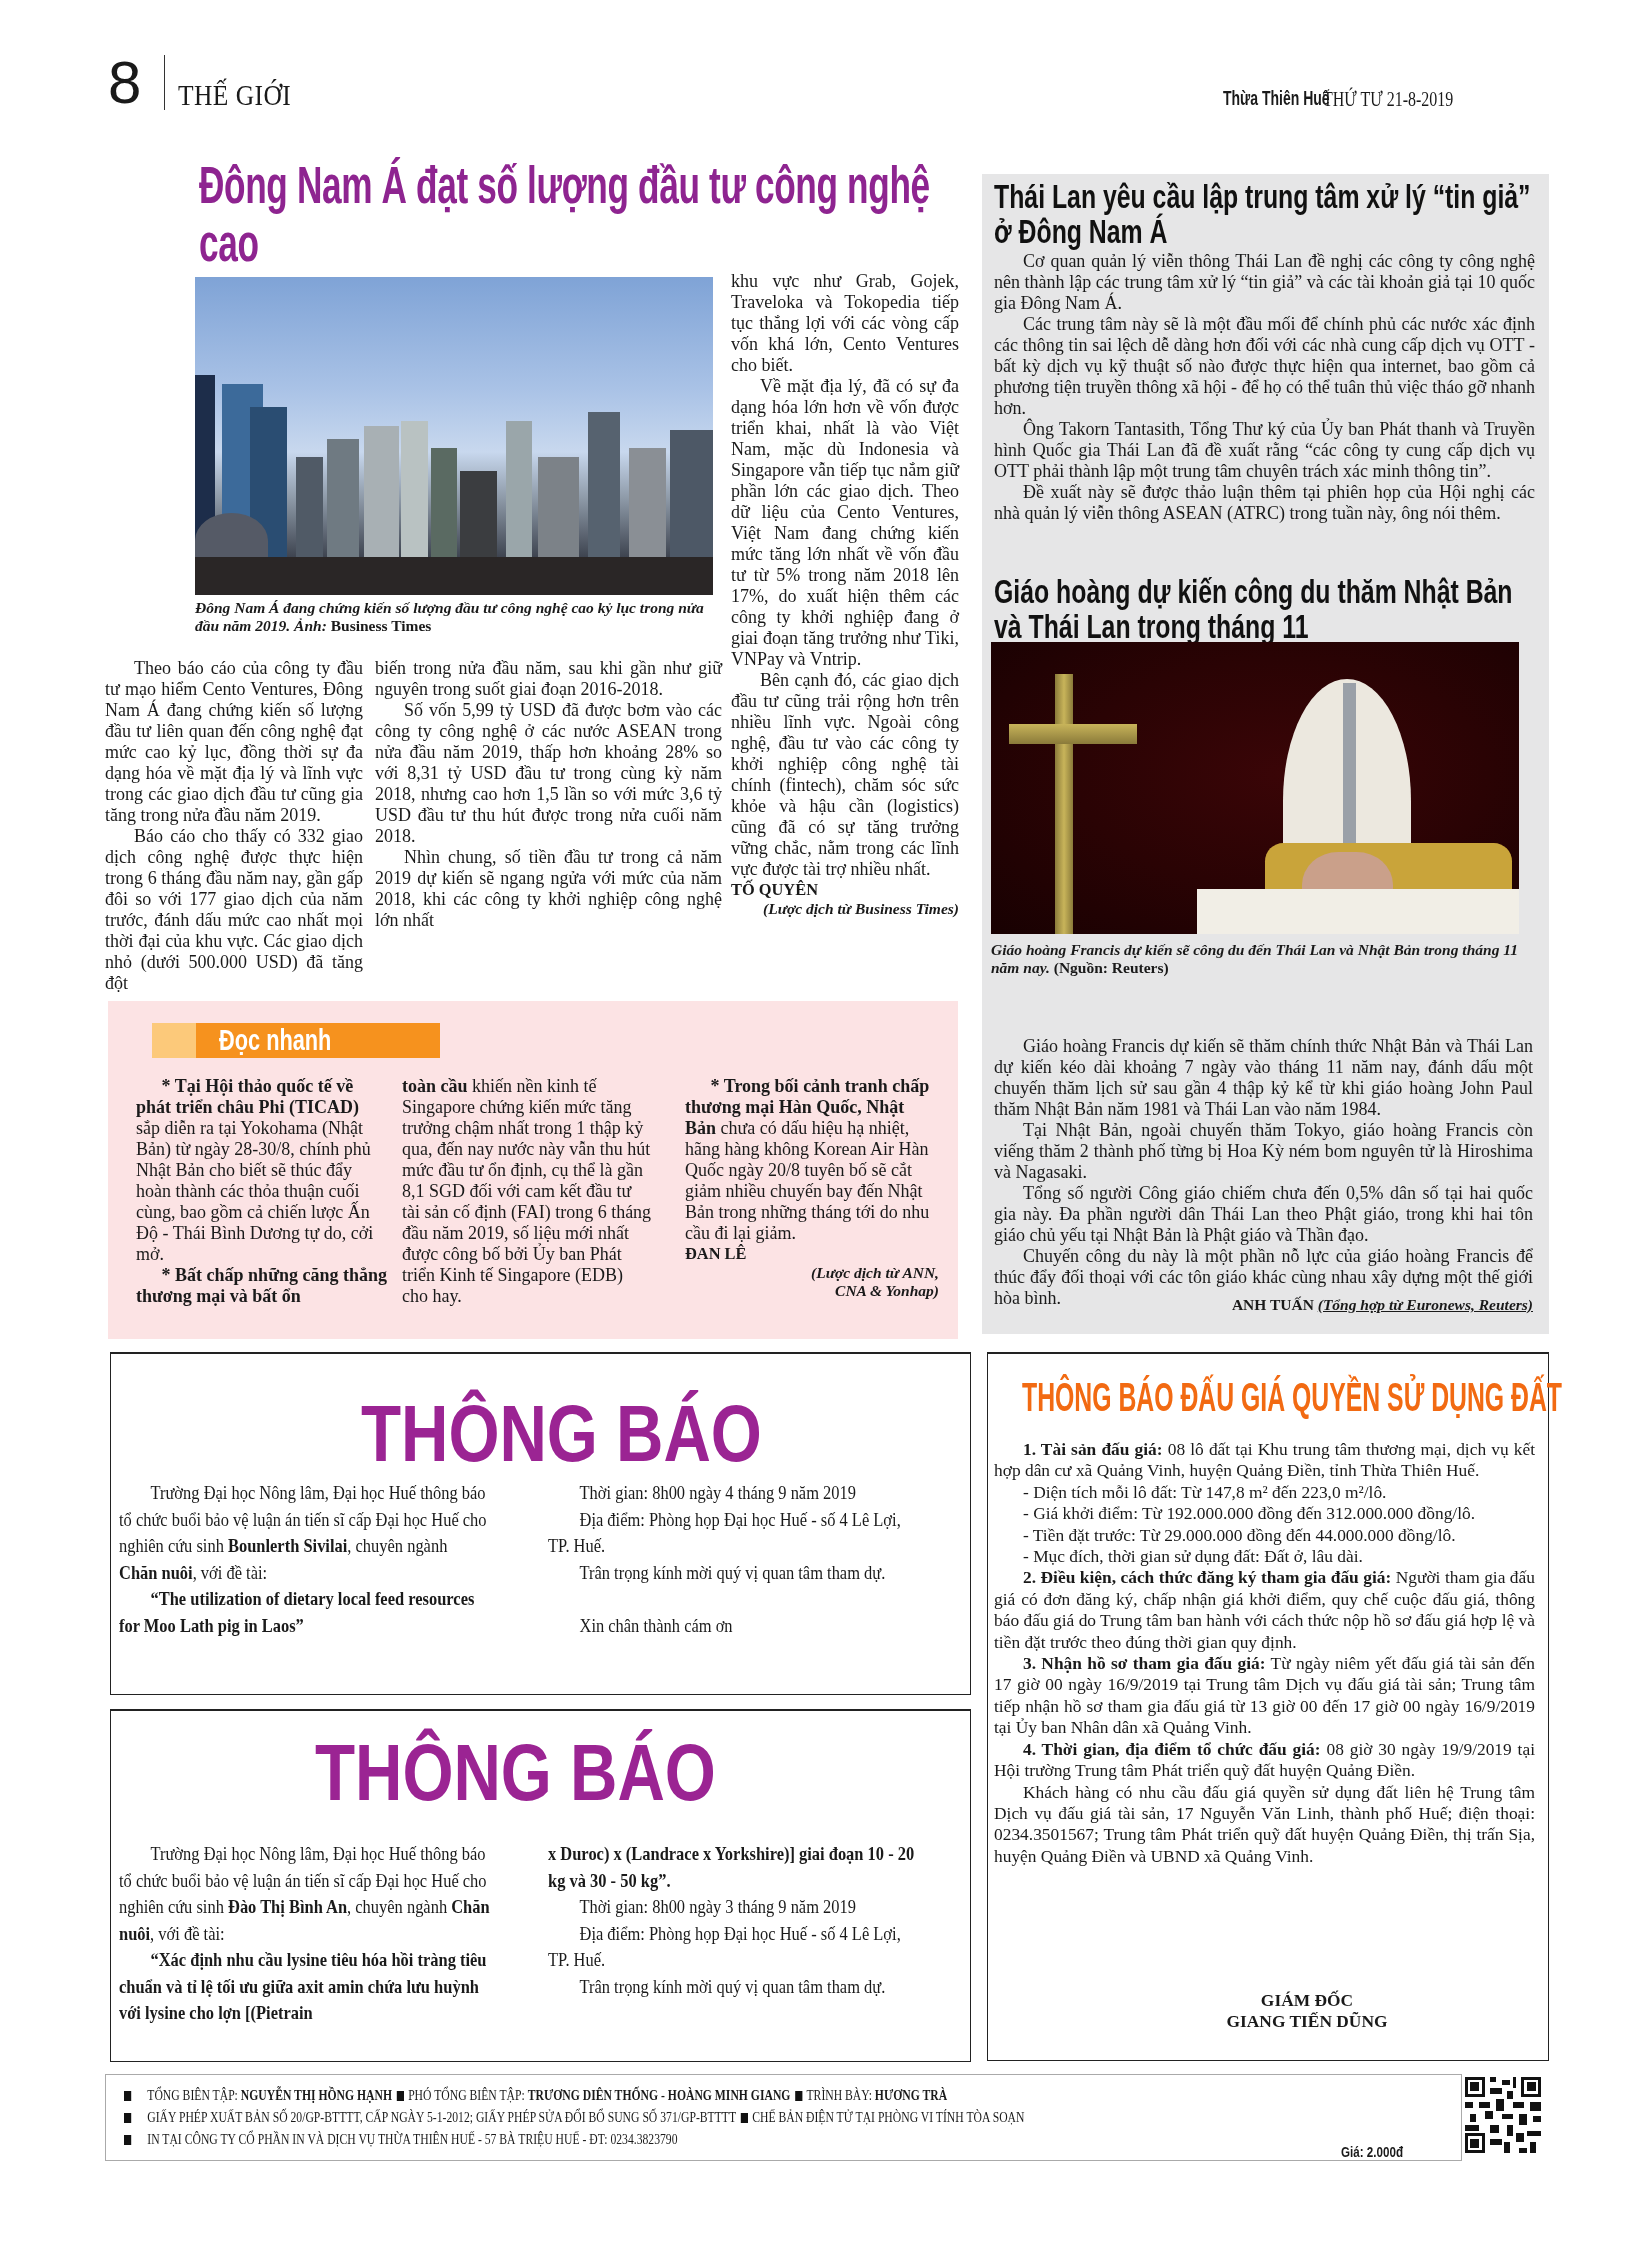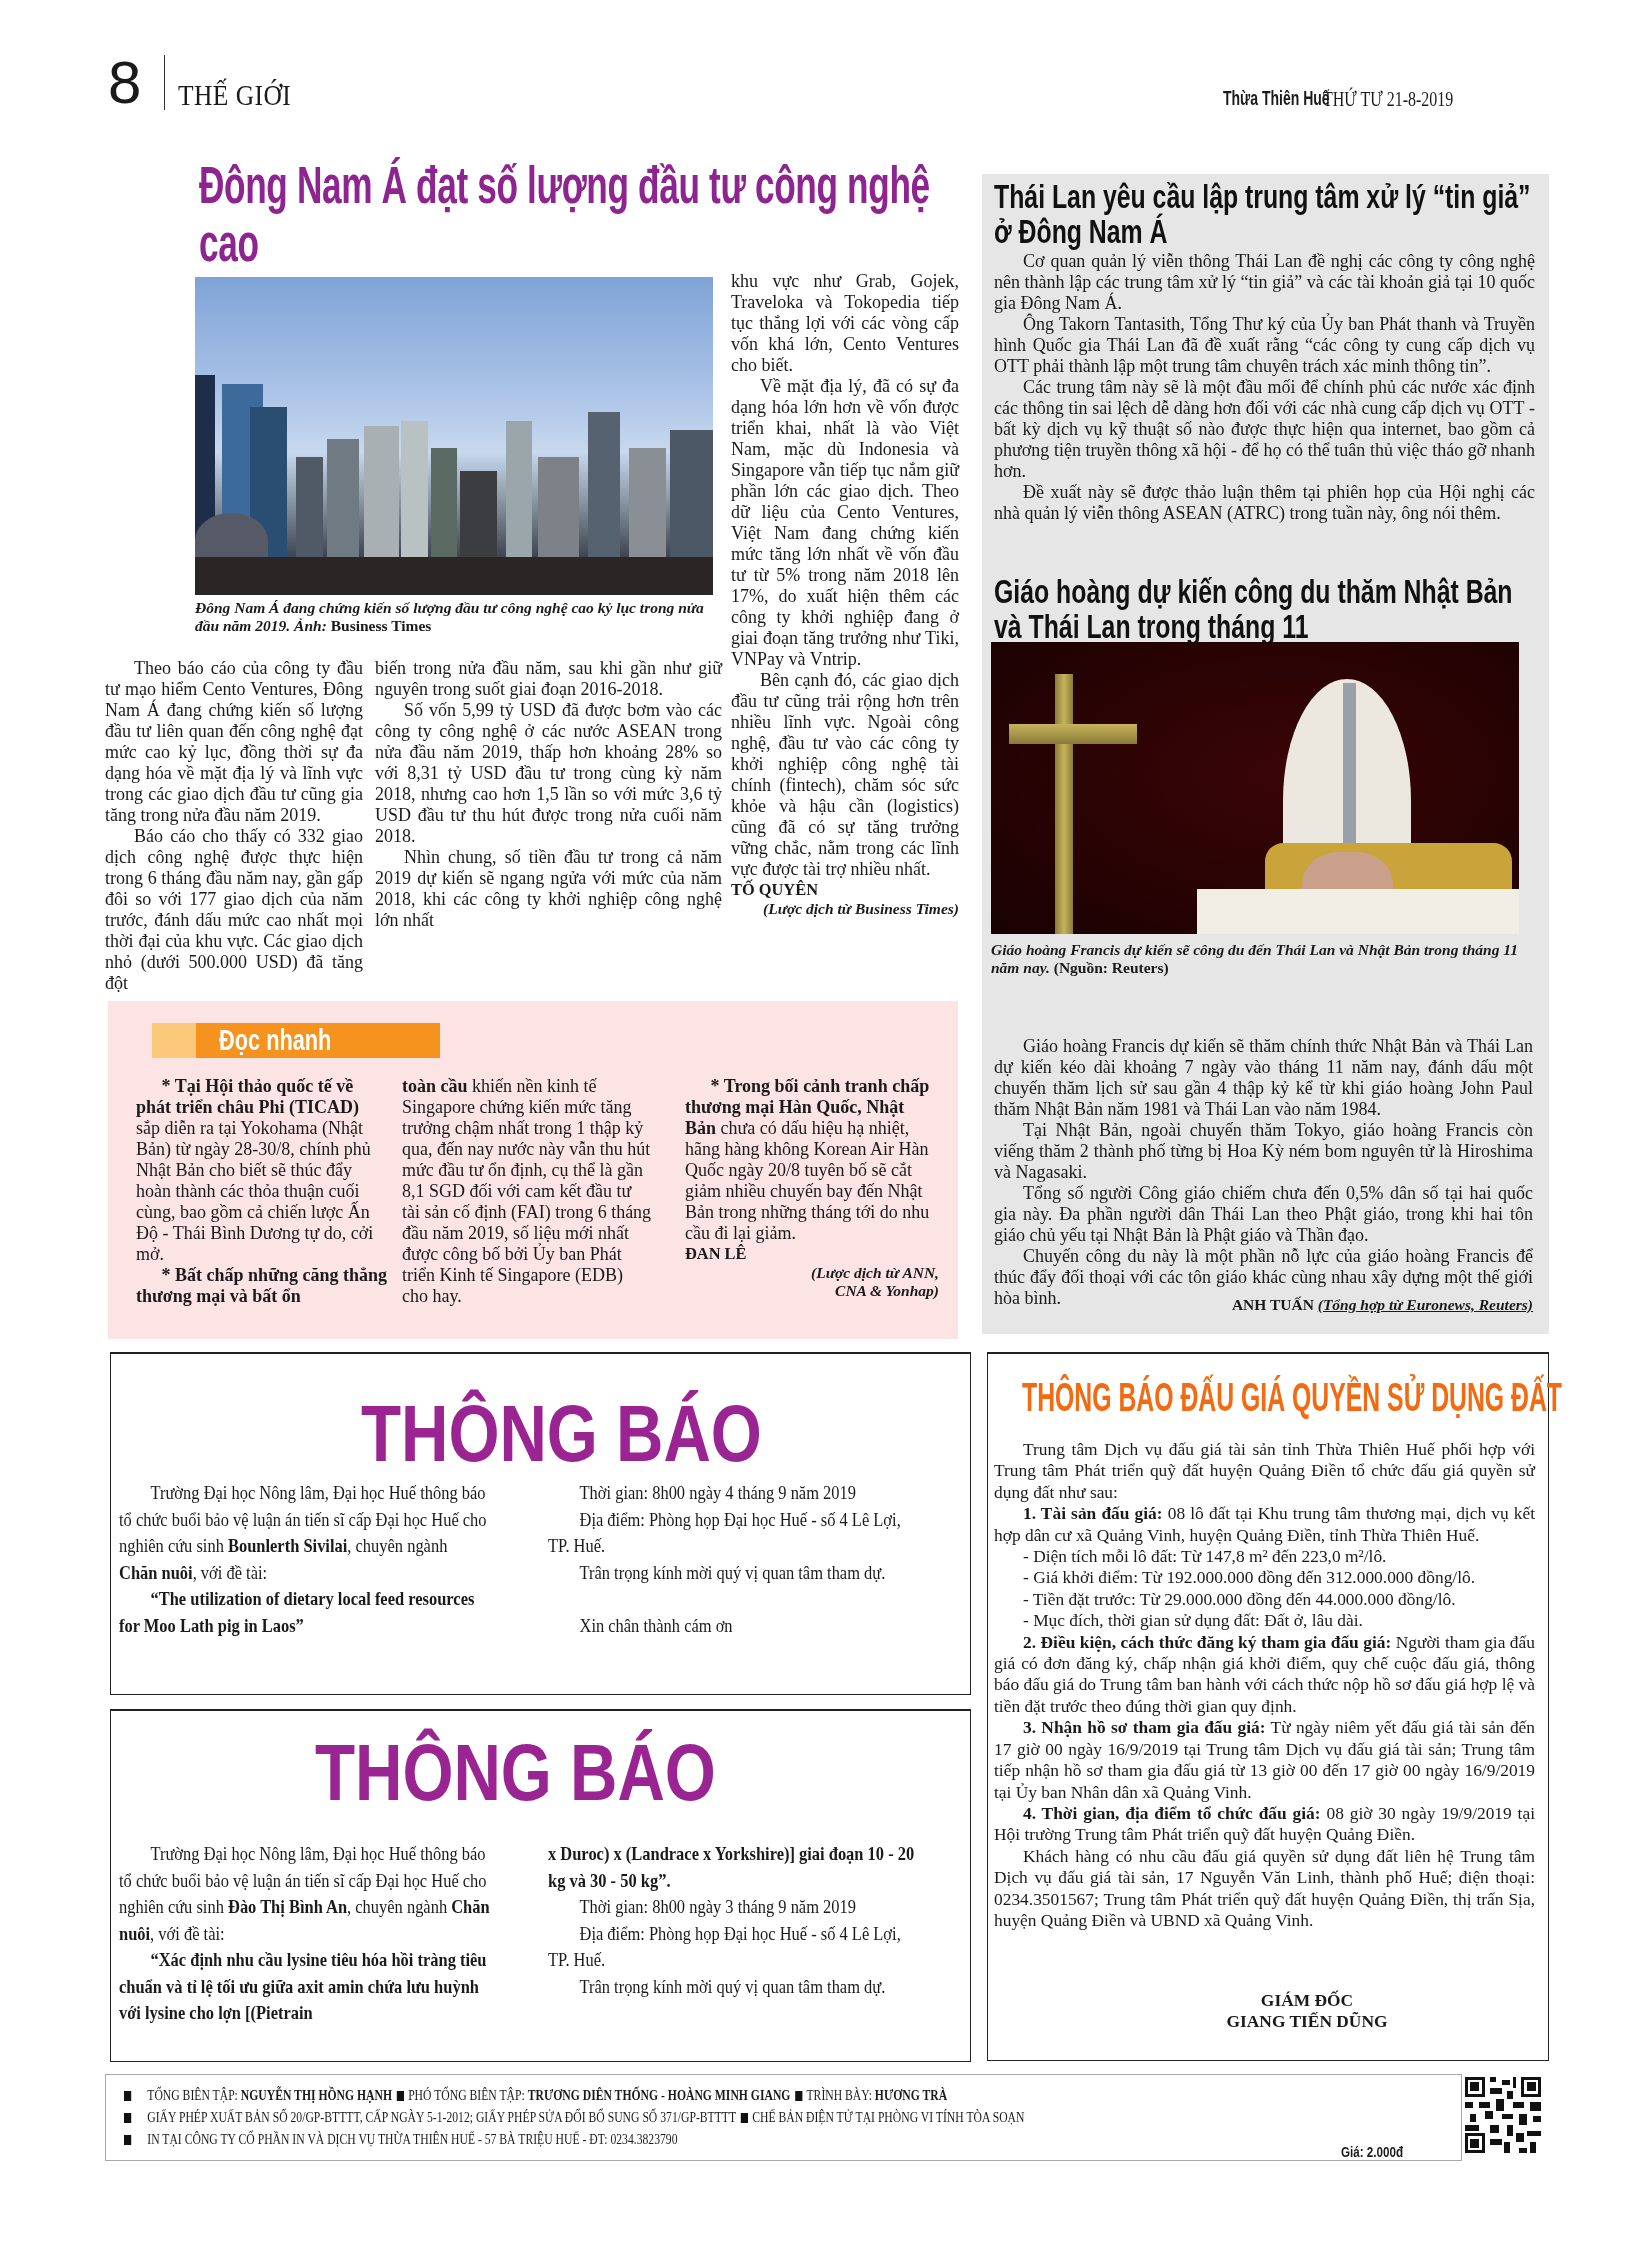--- a/index.html
+++ b/index.html
@@ -130,22 +130,22 @@
   <p>Về mặt địa lý, đã có sự đa dạng hóa lớn hơn về vốn được triển khai, nhất là vào Việt Nam, mặc dù Indonesia và Singapore vẫn tiếp tục nắm giữ phần lớn các giao dịch. Theo dữ liệu của Cento Ventures, Việt Nam đang chứng kiến mức tăng lớn nhất về vốn đầu tư từ 5% trong năm 2018 lên 17%, do xuất hiện thêm các công ty khởi nghiệp đang ở giai đoạn tăng trưởng như Tiki, VNPay và Vntrip.</p>
   <p>Bên cạnh đó, các giao dịch đầu tư cũng trải rộng hơn trên nhiều lĩnh vực. Ngoài công nghệ, đầu tư vào các công ty khởi nghiệp công nghệ tài chính (fintech), chăm sóc sức khỏe và hậu cần (logistics) cũng đã có sự tăng trưởng vững chắc, nằm trong các lĩnh vực được tài trợ nhiều nhất.</p>
   <div class="byline">TỐ QUYÊN</div>
   <div class="byline-src">(Lược dịch từ Business Times)</div>
 </div>
 
 <div class="abs" id="gray-box"></div>
 <div class="abs cond gray-head" id="thai-head">Thái Lan yêu cầu lập trung tâm xử lý “tin giả” ở Đông Nam Á</div>
 <div class="abs body-text" id="thai-body">
   <p>Cơ quan quản lý viễn thông Thái Lan đề nghị các công ty công nghệ nên thành lập các trung tâm xử lý “tin giả” và các tài khoản giả tại 10 quốc gia Đông Nam Á.</p>
+  <p>Các trung tâm này sẽ là một đầu mối để chính phủ các nước xác định các thông tin sai lệch dễ dàng hơn đối với các nhà cung cấp dịch vụ OTT - bất kỳ dịch vụ kỹ thuật số nào được thực hiện qua internet, bao gồm cả phương tiện truyền thông xã hội - để họ có thể tuân thủ việc tháo gỡ nhanh hơn.</p>
   <p>Ông Takorn Tantasith, Tổng Thư ký của Ủy ban Phát thanh và Truyền hình Quốc gia Thái Lan đã đề xuất rằng “các công ty cung cấp dịch vụ OTT phải thành lập một trung tâm chuyên trách xác minh thông tin”.</p>
-  <p>Các trung tâm này sẽ là một đầu mối để chính phủ các nước xác định các thông tin sai lệch dễ dàng hơn đối với các nhà cung cấp dịch vụ OTT - bất kỳ dịch vụ kỹ thuật số nào được thực hiện qua internet, bao gồm cả phương tiện truyền thông xã hội - để họ có thể tuân thủ việc tháo gỡ nhanh hơn.</p>
   <p>Đề xuất này sẽ được thảo luận thêm tại phiên họp của Hội nghị các nhà quản lý viễn thông ASEAN (ATRC) trong tuần này, ông nói thêm.</p>
 </div>
 <div class="abs cond gray-head" id="pope-head">
   <div>Giáo hoàng dự kiến công du thăm Nhật Bản</div>
   <div>và Thái Lan trong tháng 11</div>
 </div>
 <div class="abs" id="pope-photo">
   <div style="position:absolute;left:64px;top:32px;width:18.3px;height:274px;background:linear-gradient(90deg,#8a7a3a,#c8b45a,#8a7a3a);"></div>
   <div style="position:absolute;left:18.3px;top:82px;width:128px;height:20px;background:linear-gradient(180deg,#c8b45a,#8a7a3a);"></div>
   <div style="position:absolute;left:292px;top:37px;width:128px;height:174px;background:#ece8df;border-radius:50% 50% 6% 6%/70% 70% 6% 6%;"></div>
@@ -207,21 +207,20 @@
 <div class="abs ncol" id="n2-col2">
   <p style="text-indent:0"><b>x Duroc) x (Landrace x Yorkshire)] giai đoạn 10 - 20 kg và 30 - 50 kg”.</b></p>
   <p>Thời gian: 8h00 ngày 3 tháng 9 năm 2019</p>
   <p>Địa điểm: Phòng họp Đại học Huế - số 4 Lê Lợi, TP. Huế.</p>
   <p>Trân trọng kính mời quý vị quan tâm tham dự.</p>
 </div>
 
 <div class="abs notice" id="land-box"></div>
 <div class="abs cond" id="land-title">THÔNG BÁO ĐẤU GIÁ QUYỀN SỬ DỤNG ĐẤT</div>
 <div class="abs" id="land-body">
-  <p>Trung tâm Dịch vụ đấu giá tài sản tỉnh Thừa Thiên Huế phối hợp với Trung tâm Phát triển quỹ đất huyện Quảng Điền tổ chức đấu giá quyền sử dụng đất như sau:</p>
   <p><b>1. Tài sản đấu giá:</b><span> 08 lô đất tại Khu trung tâm thương mại, dịch vụ kết hợp dân cư xã Quảng Vinh, huyện Quảng Điền, tỉnh Thừa Thiên Huế.</span></p>
   <p>- Diện tích mỗi lô đất: Từ 147,8 m² đến 223,0 m²/lô.</p>
   <p>- Giá khởi điểm: Từ 192.000.000 đồng đến 312.000.000 đồng/lô.</p>
   <p>- Tiền đặt trước: Từ 29.000.000 đồng đến 44.000.000 đồng/lô.</p>
   <p>- Mục đích, thời gian sử dụng đất: Đất ở, lâu dài.</p>
   <p><b>2. Điều kiện, cách thức đăng ký tham gia đấu giá:</b><span> Người tham gia đấu giá có đơn đăng ký, chấp nhận giá khởi điểm, quy chế cuộc đấu giá, thông báo đấu giá do Trung tâm ban hành với cách thức nộp hồ sơ đấu giá hợp lệ và tiền đặt trước theo đúng thời gian quy định.</span></p>
   <p><b>3. Nhận hồ sơ tham gia đấu giá:</b><span> Từ ngày niêm yết đấu giá tài sản đến 17 giờ 00 ngày 16/9/2019 tại Trung tâm Dịch vụ đấu giá tài sản; Trung tâm tiếp nhận hồ sơ tham gia đấu giá từ 13 giờ 00 đến 17 giờ 00 ngày 16/9/2019 tại Ủy ban Nhân dân xã Quảng Vinh.</span></p>
   <p><b>4. Thời gian, địa điểm tổ chức đấu giá:</b><span> 08 giờ 30 ngày 19/9/2019 tại Hội trường Trung tâm Phát triển quỹ đất huyện Quảng Điền.</span></p>
   <p>Khách hàng có nhu cầu đấu giá quyền sử dụng đất liên hệ Trung tâm Dịch vụ đấu giá tài sản, 17 Nguyễn Văn Linh, thành phố Huế; điện thoại: 0234.3501567; Trung tâm Phát triển quỹ đất huyện Quảng Điền, thị trấn Sịa, huyện Quảng Điền và UBND xã Quảng Vinh.</p>
 </div>

